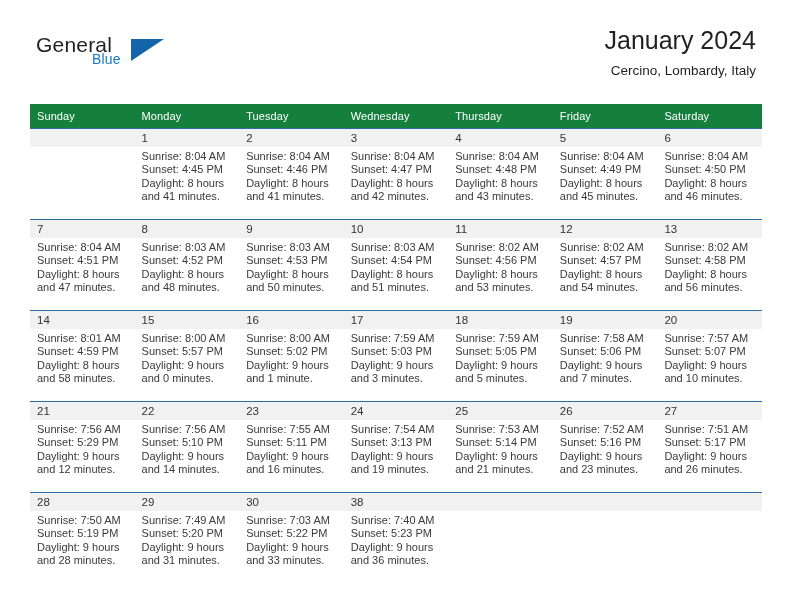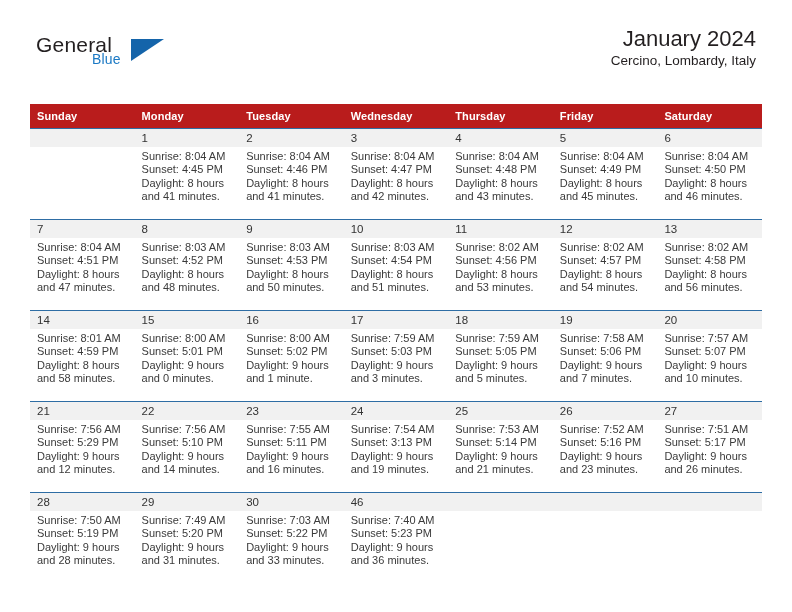--- a/index.html
+++ b/index.html
@@ -67,51 +67,51 @@
     border-bottom: 22px solid transparent;
   }
 
   .title-block {
     position: absolute;
     right: 36px;
     top: 26px;
     text-align: right;
   }
   .cal-title {
-    font-size: 22px;
+    font-size: 25px;
     color: #231f20;
     line-height: 1.18;
     white-space: nowrap;
     font-weight: normal;
     margin: 0;
   }
   .cal-subtitle {
     font-size: 13.5px;
     color: #231f20;
     line-height: 1.2;
-    margin-top: 1px;
+    margin-top: 7px;
     white-space: nowrap;
   }
 
   
   .calendar {
     position: absolute;
     left: 30px;
     top: 104px;
     width: 732px;
     border-collapse: collapse;
     table-layout: fixed;
   }
   .calendar col { width: 104.57px; }
 
   thead th {
-    background: #b91c1c;
+    background: #15803d;
     color: #ffffff;
     font-size: 11px;
-    font-weight: bold;
+    font-weight: normal;
     text-align: left;
     padding: 6px 0 6px 7px;
     height: 20px;
     box-sizing: border-box;
     border: none;
     letter-spacing: 0.1px;
   }
 
   tbody tr.week {
     height: 90px;
@@ -359,21 +359,21 @@
                 <div>Daylight: 8 hours</div>
                 <div>and 58 minutes.</div>
               </div>
             </div>
           </td>
           <td>
             <div class="cell-inner">
               <div class="daynum-band">15</div>
               <div class="details">
                 <div>Sunrise: 8:00 AM</div>
-                <div>Sunset: 5:01 PM</div>
+                <div>Sunset: 5:57 PM</div>
                 <div>Daylight: 9 hours</div>
                 <div>and 0 minutes.</div>
               </div>
             </div>
           </td>
           <td>
             <div class="cell-inner">
               <div class="daynum-band">16</div>
               <div class="details">
                 <div>Sunrise: 8:00 AM</div>
@@ -536,21 +536,21 @@
               <div class="details">
                 <div>Sunrise: 7:03 AM</div>
                 <div>Sunset: 5:22 PM</div>
                 <div>Daylight: 9 hours</div>
                 <div>and 33 minutes.</div>
               </div>
             </div>
           </td>
           <td>
             <div class="cell-inner">
-              <div class="daynum-band">46</div>
+              <div class="daynum-band">38</div>
               <div class="details">
                 <div>Sunrise: 7:40 AM</div>
                 <div>Sunset: 5:23 PM</div>
                 <div>Daylight: 9 hours</div>
                 <div>and 36 minutes.</div>
               </div>
             </div>
           </td>
           <td>
             <div class="cell-inner cell-empty">

